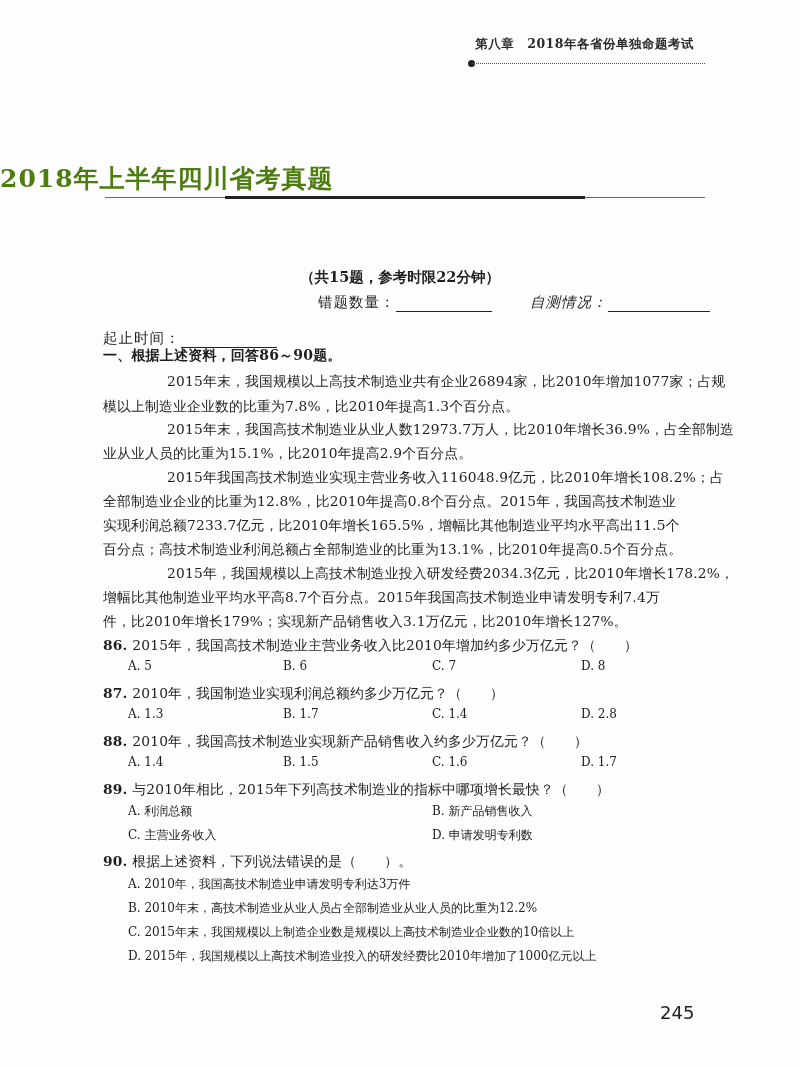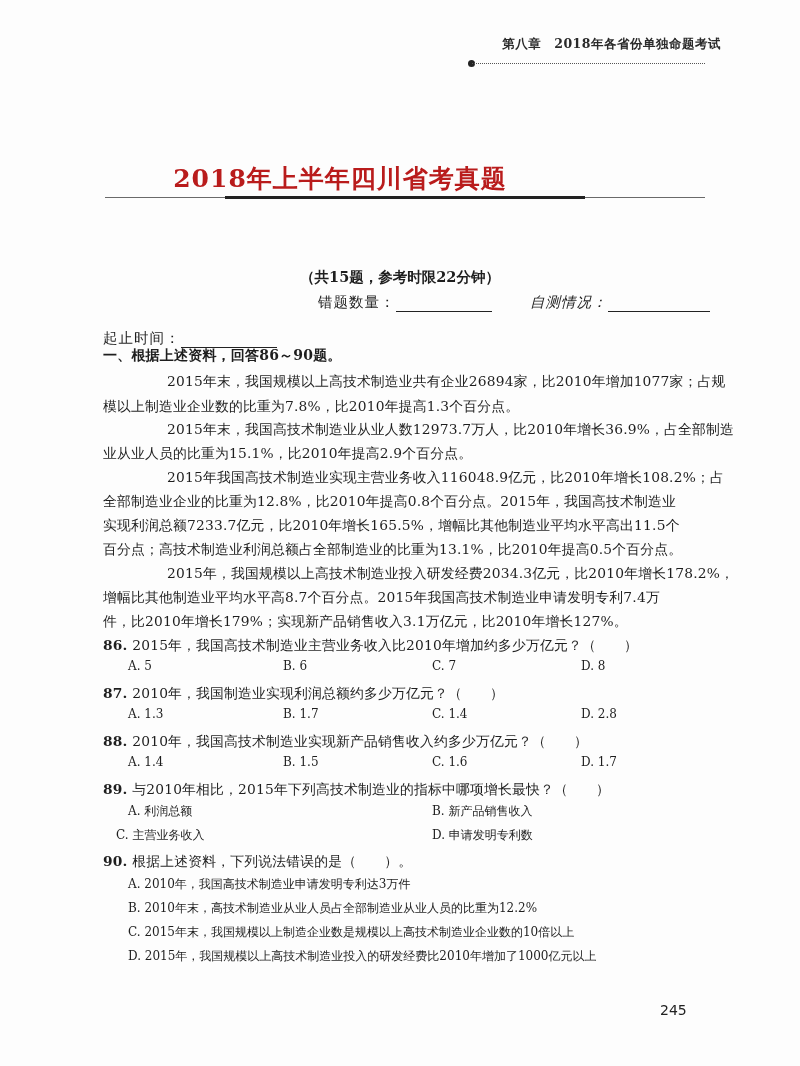--- a/index.html
+++ b/index.html
@@ -2,32 +2,32 @@
 <html><head>
 <meta charset="utf-8">
 <style>
   html, body { margin:0; padding:0; }
   body {
     width:800px; height:1066px; background:#fdfdfd; position:relative; overflow:hidden;
     font-family:"DejaVu Serif","Liberation Serif",serif; color:#1e1e1e;
   }
   .abs { position:absolute; }
   #running-header {
-    right:79px; top:36px; font-size:12.5px; letter-spacing:0.5px; color:#2a2a2a; white-space:nowrap;
+    right:106px; top:36px; font-size:12.5px; letter-spacing:0.5px; color:#2a2a2a; white-space:nowrap;
     font-weight:bold;
   }
   #header-rule {
     left:472px; top:63px; width:233px; height:0; border-top:1.5px dotted #555;
   }
   #header-dot {
     left:468px; top:60px; width:7px; height:7px; border-radius:50%; background:#222;
   }
   #title {
-    left:0; width:680px; top:162px; text-align:center; font-size:25px; font-weight:bold;
-    font-family:"DejaVu Serif","Liberation Serif",serif; letter-spacing:1px; color:#b91c1c;
+    left:0; width:680px; top:162px; text-align:left; font-size:25px; font-weight:bold;
+    font-family:"DejaVu Serif","Liberation Serif",serif; letter-spacing:1px; color:#4d7c0f;
   }
   #title-rule-thin { left:105px; top:197px; width:600px; height:1px; background:#6a6a6a; }
   #title-rule-thick { left:225px; top:196px; width:360px; height:3px; background:#222; }
   #subtitle {
     left:0; width:800px; top:268px; text-align:center; font-size:14.5px; font-weight:bold;
   }
   .field { top:293px; font-size:14.5px; white-space:nowrap; letter-spacing:1px; }
   .field .line { display:inline-block; border-bottom:1px solid #222; vertical-align:bottom; height:16px; }
   #field-time { left:103px;margin-top:36px; }
   #field-time .line { width:96px; }
@@ -35,21 +35,21 @@
   #field-errors .line { width:96px; }
   #field-self { left:530px;font-style:italic; }
   #field-self .line { width:102px; }
   .line-text { font-size:13.8px; white-space:nowrap; letter-spacing:0.2px; line-height:20px; }
   #section-heading { left:103px; top:345px; font-weight:bold; font-size:14px; }
   .para-line { left:103px; }
   .indent { left:131px;margin-left:36px; }
   .qnum { font-weight:bold;text-align:center; }
   .opt { font-size:12px; white-space:nowrap; }
   #page-number {
-    left:660px; top:1002px; font-family:"DejaVu Sans","Liberation Sans",sans-serif; font-size:14px; color:#222;text-align:center;
+    left:660px; top:1002px; font-family:"DejaVu Sans","Liberation Sans",sans-serif; font-size:18px; color:#222;text-align:center;
   }
 </style>
 </head>
 <body>
 
 <div id="running-header" class="abs">第八章　2018年各省份单独命题考试</div>
 <div id="header-dot" class="abs"></div>
 <div id="header-rule" class="abs"></div>
 
 <div id="title" class="abs">2018年上半年四川省考真题</div>
@@ -108,21 +108,21 @@
 <div class="abs opt" style="left:283px;top:755px">B. 1.5</div>
 <div class="abs opt" style="left:432px;top:755px">C. 1.6</div>
 <div class="abs opt" style="left:581px;top:755px">D. 1.7</div>
 
 <div class="abs line-text para-line" style="top:779px">
   <span class="qnum">89.</span>
   <span>与2010年相比，2015年下列高技术制造业的指标中哪项增长最快？（　　）</span>
 </div>
 <div class="abs opt" style="left:128px;top:803px">A. 利润总额</div>
 <div class="abs opt" style="left:432px;top:803px">B. 新产品销售收入</div>
-<div class="abs opt" style="left:116px;top:827px">C. 主营业务收入</div>
+<div class="abs opt" style="left:128px;top:827px">C. 主营业务收入</div>
 <div class="abs opt" style="left:432px;top:827px">D. 申请发明专利数</div>
 
 <div class="abs line-text para-line" style="top:851px">
   <span class="qnum">90.</span>
   <span>根据上述资料，下列说法错误的是（　　）。</span>
 </div>
 <div class="abs opt" style="left:128px;top:876px">A. 2010年，我国高技术制造业申请发明专利达3万件</div>
 <div class="abs opt" style="left:128px;top:900px">B. 2010年末，高技术制造业从业人员占全部制造业从业人员的比重为12.2%</div>
 <div class="abs opt" style="left:128px;top:924px">C. 2015年末，我国规模以上制造企业数是规模以上高技术制造业企业数的10倍以上</div>
 <div class="abs opt" style="left:128px;top:948px">D. 2015年，我国规模以上高技术制造业投入的研发经费比2010年增加了1000亿元以上</div>

